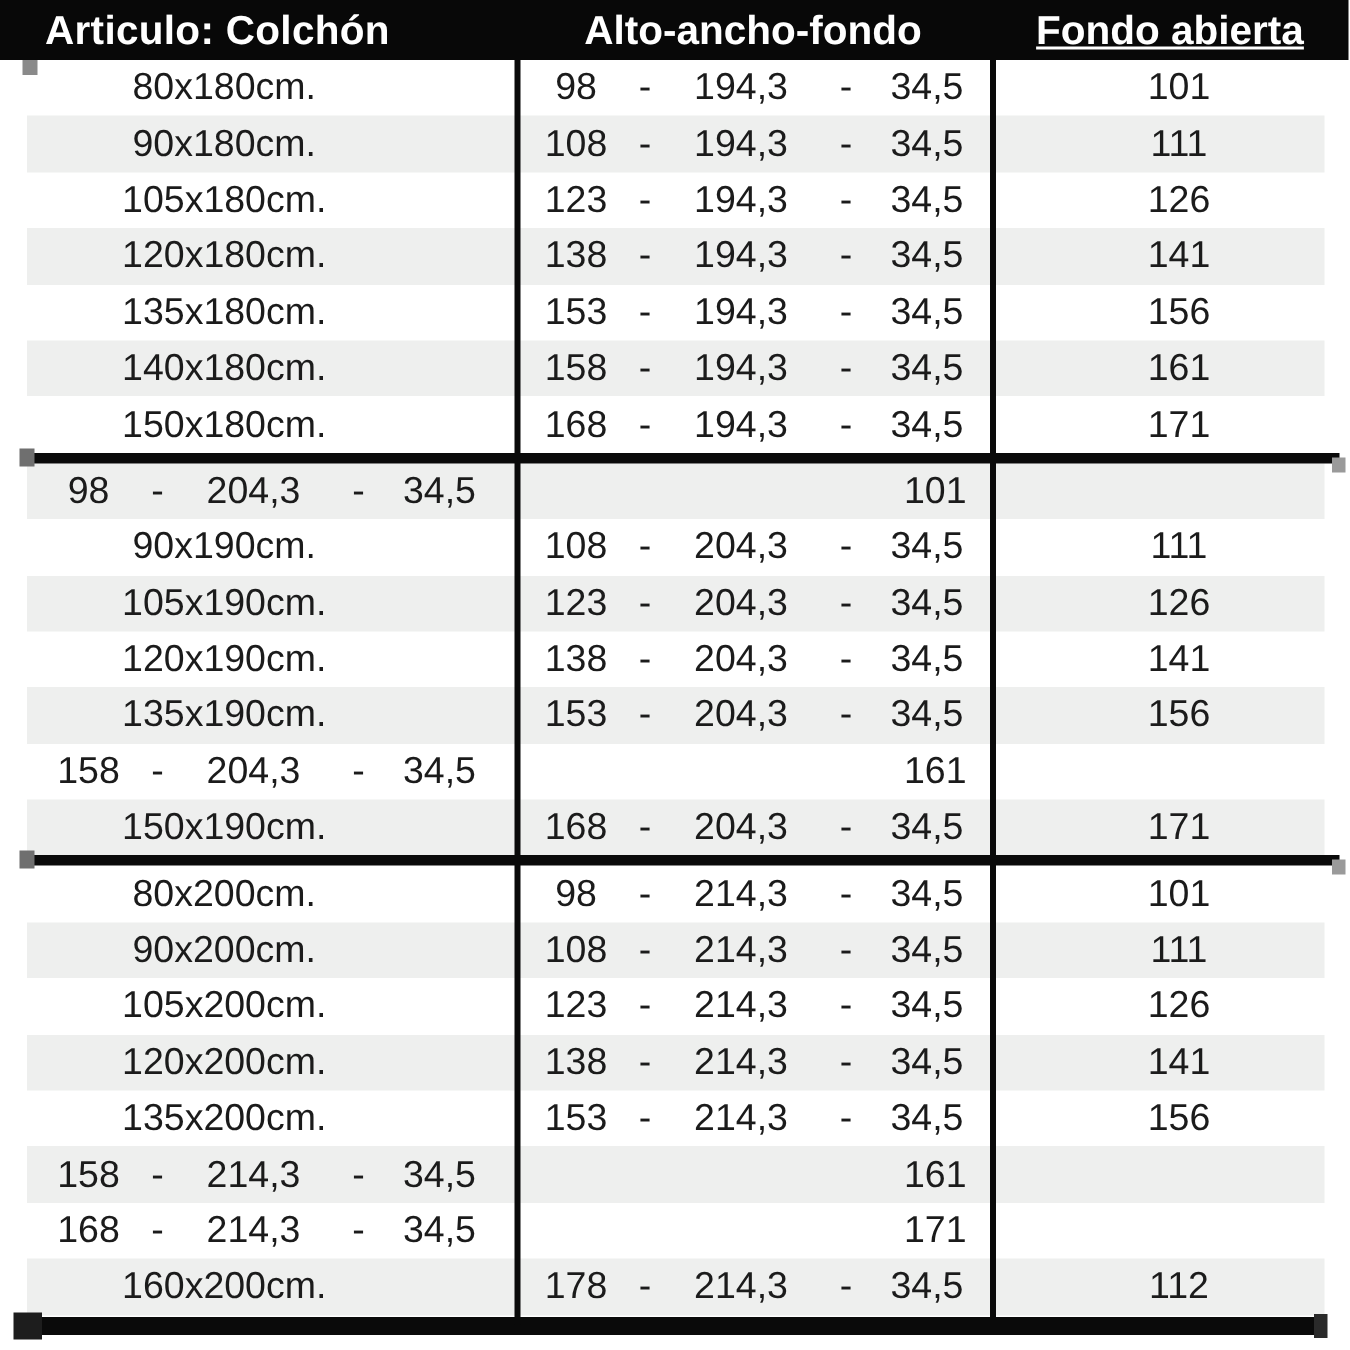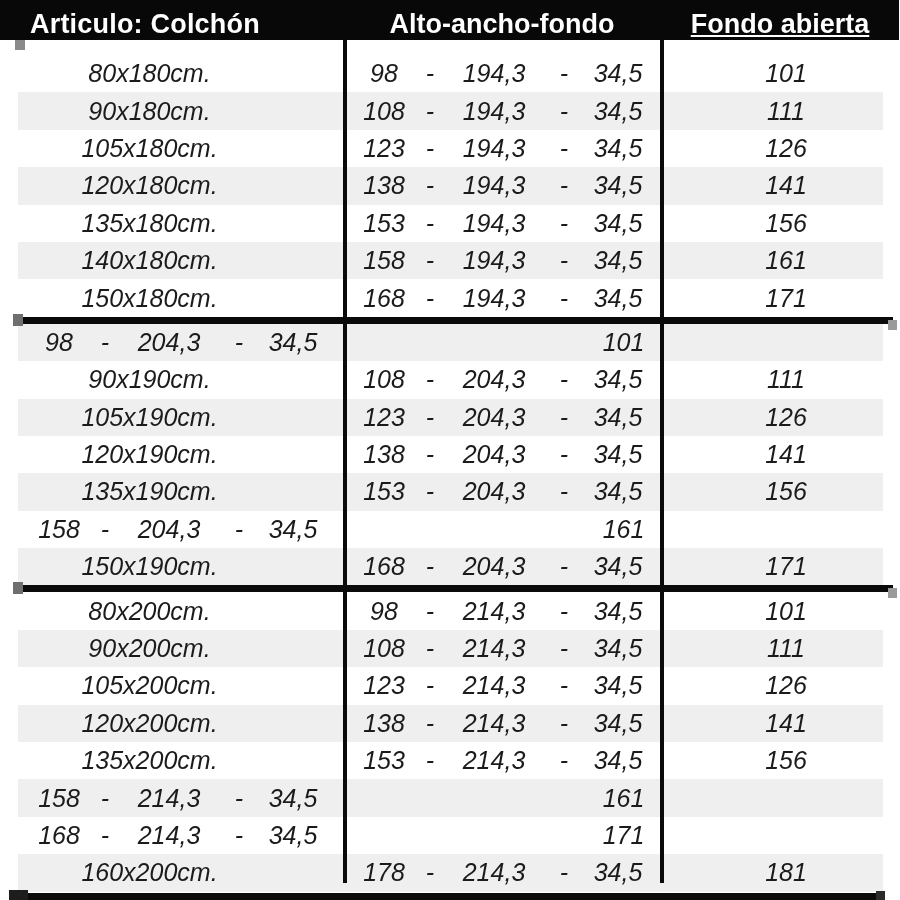--- a/index.html
+++ b/index.html
@@ -5,30 +5,30 @@
   html,body { margin:0; padding:0; }
   body {
     width:900px; height:900px; background:#ffffff;
     font-family:"Liberation Sans","DejaVu Sans",sans-serif;
     -webkit-font-smoothing:antialiased;
   }
   .table-wrap { position:relative; width:900px; height:900px; overflow:hidden; }
 
   
   .hdr {
-    display:flex; align-items:flex-end; height:40px; width:899px;
+    display:flex; align-items:center; height:40px; width:899px;
     background:var(--header-bg,#080808); color:var(--header-text,#ffffff);
     font-weight:bold; font-size:27px;
   }
   .hdr .h1 { width:343px; padding-left:30px; box-sizing:border-box; letter-spacing:0.2px; }
   .hdr .h2 { width:318px; text-align:center; }
   .hdr .h3 { flex:1; text-align:center; box-sizing:border-box;text-decoration:underline; }
 
   
-  .rows { padding-top:15px;font-style:italic; }
+  .rows { padding-top:0; }
   .row {
     display:flex; align-items:center; height:37.4px;
     margin-left:18px; margin-right:17px;
     font-size:25px; color:var(--text,#1b1b1b);
   }
   .row.alt { background:var(--row-alt-bg,#efefef); }
   .cell1 { width:325px; text-align:center; padding-right:62px; box-sizing:border-box; }
   .cell2 { width:318px; display:grid; grid-template-columns:82px 10px 118px 22px 1fr; }
   .cell2 span { text-align:center; }
   .cell3 { flex:1; text-align:center; padding-left:28px; box-sizing:border-box; }
@@ -306,21 +306,21 @@
       </div>
       <div class="row alt">
         <div class="cell1">160x200cm.</div>
         <div class="cell2">
           <span>178</span>
           <span>-</span>
           <span>214,3</span>
           <span>-</span>
           <span>34,5</span>
         </div>
-        <div class="cell3">181</div>
+        <div class="cell3">112</div>
       </div>
     </div>
 
   <div class="bottom">
     <div class="bar"></div>
     <div class="sq-l"></div>
     <div class="sq-r"></div>
   </div>
 
   <div class="vline left"></div>

